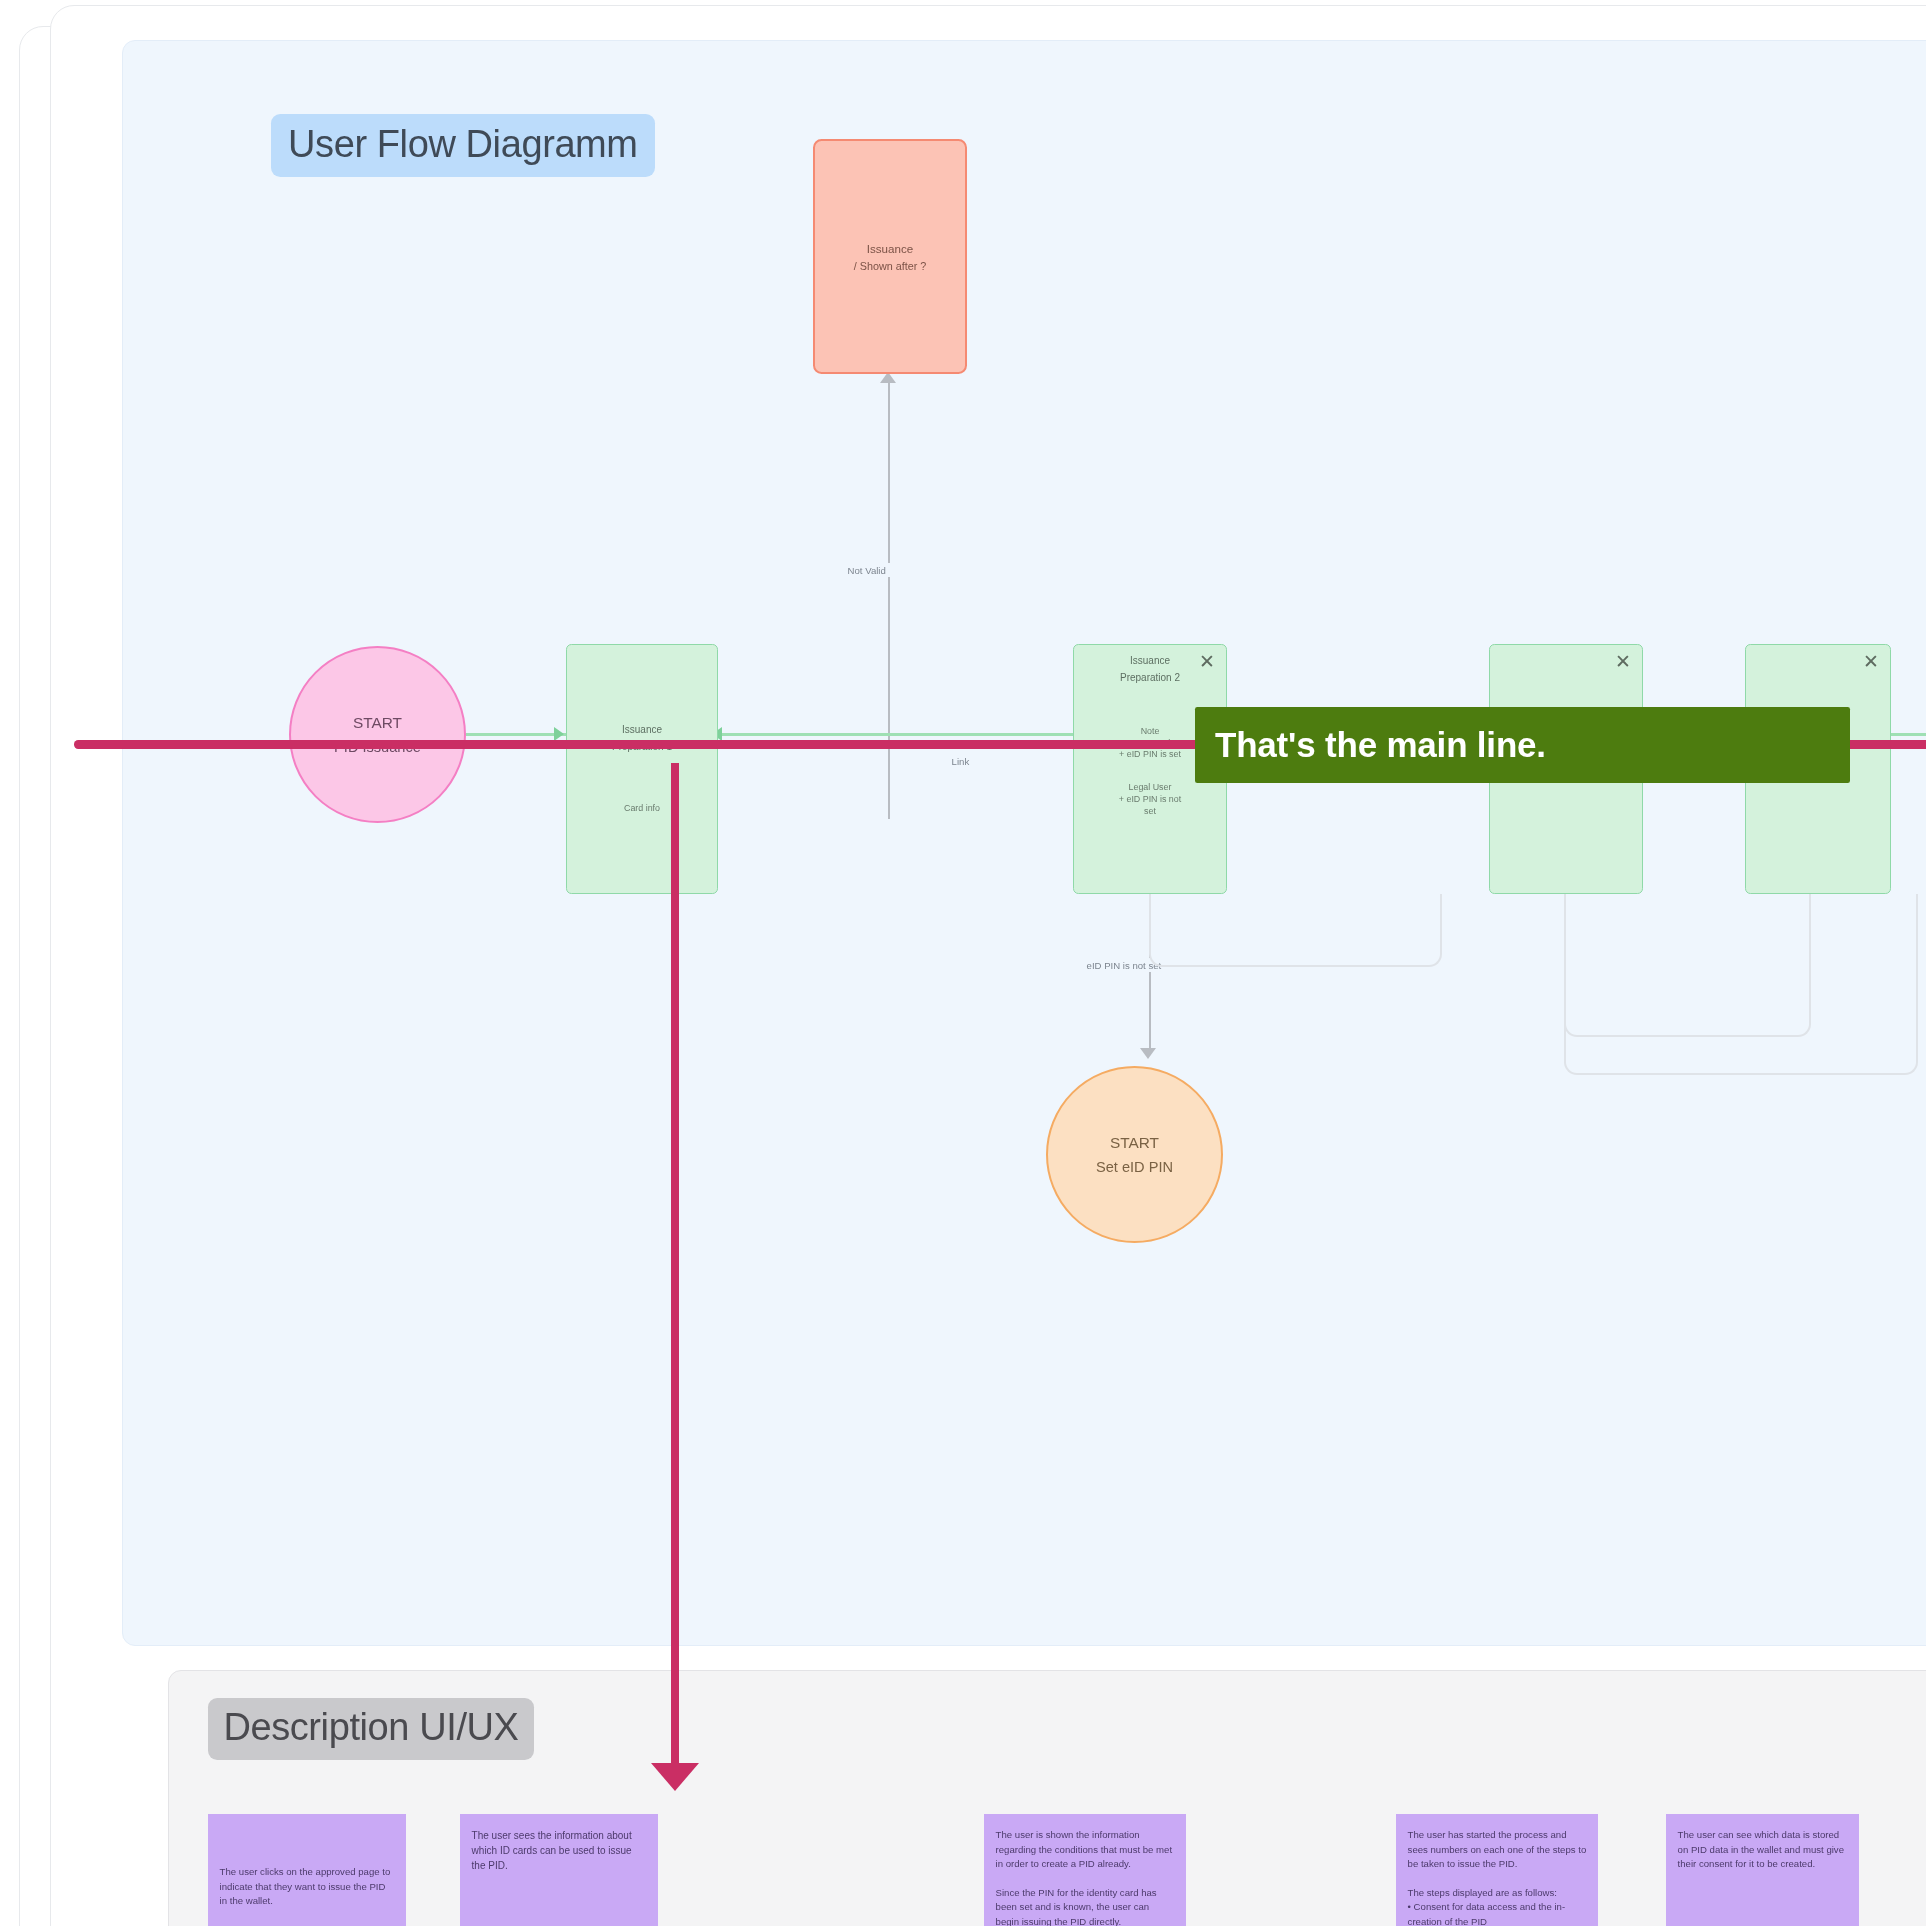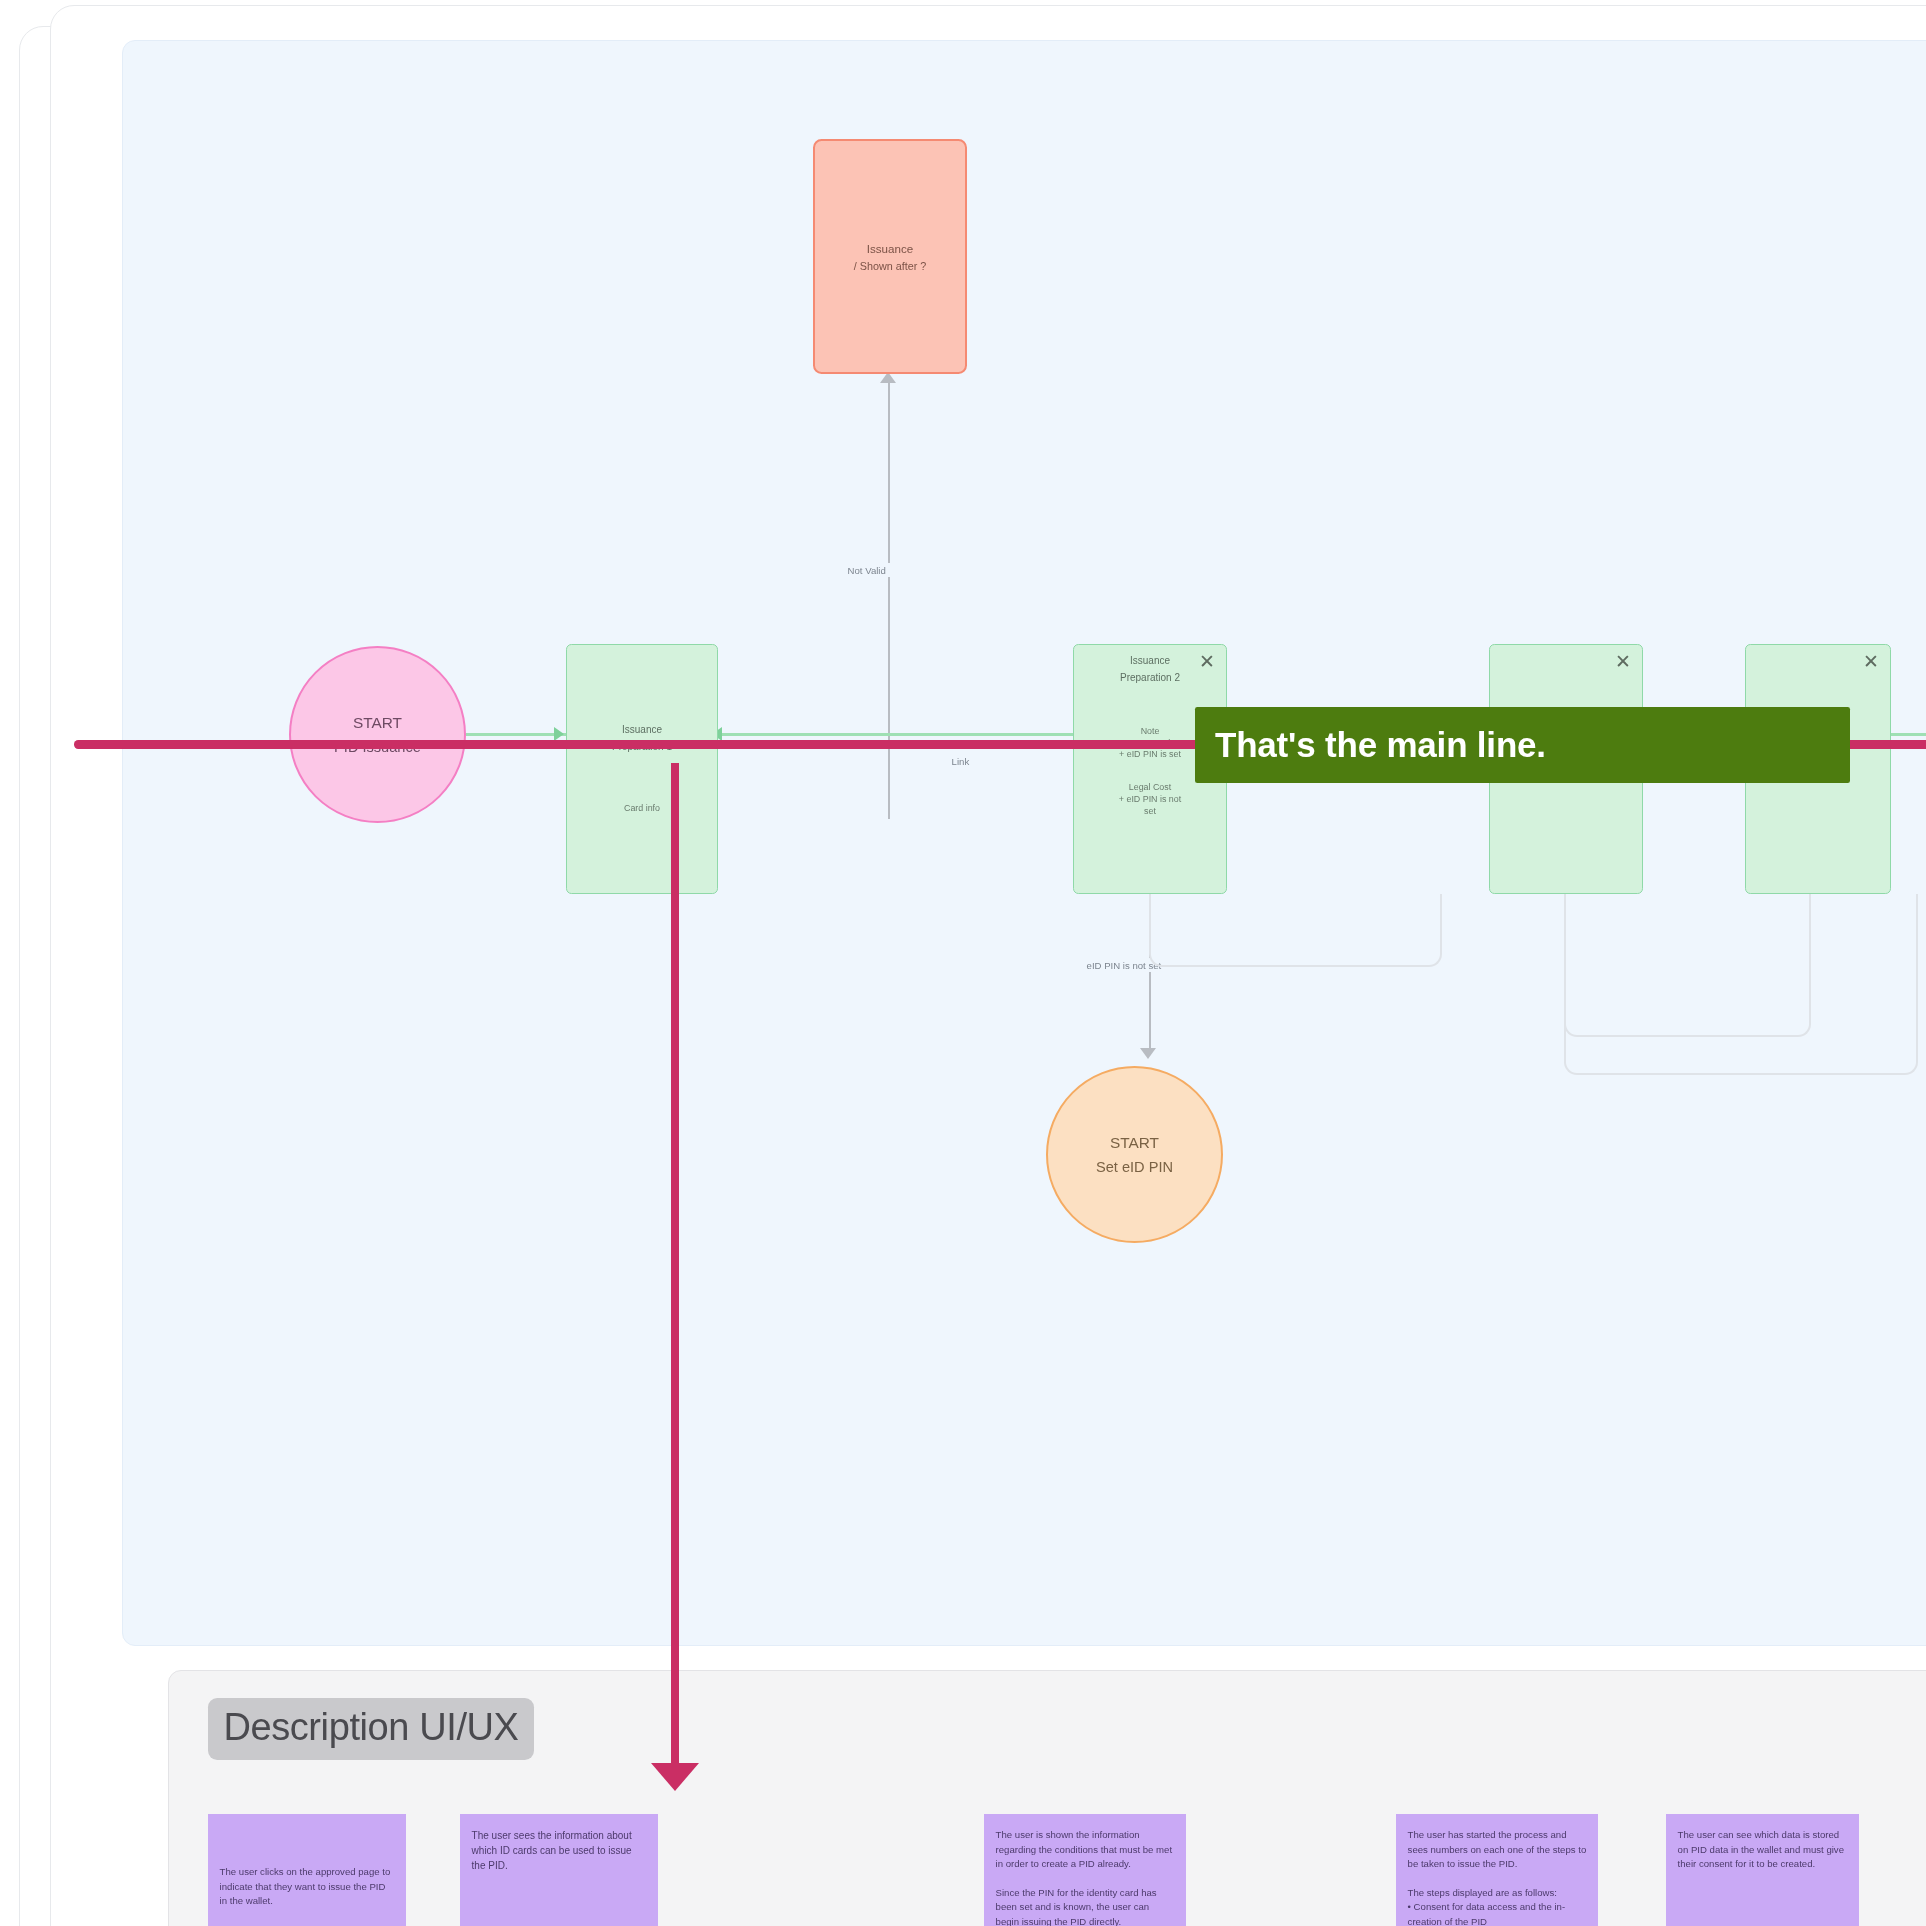--- a/index.html
+++ b/index.html
@@ -175,20 +175,21 @@
 </style>
 </head>
 <body>
 
 <div id="shadow-card"></div>
 
 <div id="main-card">
 
   <div id="flow-panel">
 
+    <div id="flow-title-chip">User Flow Diagramm</div>
 
     <div class="grey-vline" style="left:765px; top:339px; height:439px;"></div>
     <div class="arrow-up-grey" style="left:757px; top:331px;"></div>
     <div class="edge-label" style="left:720px; top:522px;">Not Valid</div>
 
     <div id="salmon-box" class="node">
       <div class="tl">Issuance</div>
       <div class="sub">/ Shown after ?</div>
     </div>
 
@@ -217,21 +218,21 @@
       <div class="sub" style="margin-top:46px;">Card info</div>
     </div>
 
     <div class="node screen-box" style="left:950px; top:603px; width:154px; height:250px; justify-content:flex-start;">
       <div class="close-x">✕</div>
       <div class="tl">Issuance</div>
       <div class="tl">Preparation 2</div>
       <div class="sub" style="margin-top:38px; white-space:pre-line;">Note
 Happy Path
 + eID PIN is set</div>
-      <div class="sub" style="margin-top:17.7px; white-space:pre-line;">Legal Cost
+      <div class="sub" style="margin-top:17.7px; white-space:pre-line;">Legal User
 + eID PIN is not
 set</div>
     </div>
 
     <div class="node screen-box" style="left:1366px; top:603px; width:154px; height:250px;">
       <div class="close-x">✕</div>
     </div>
 
     <div class="node screen-box" style="left:1622px; top:603px; width:146px; height:250px;">
       <div class="close-x">✕</div>

